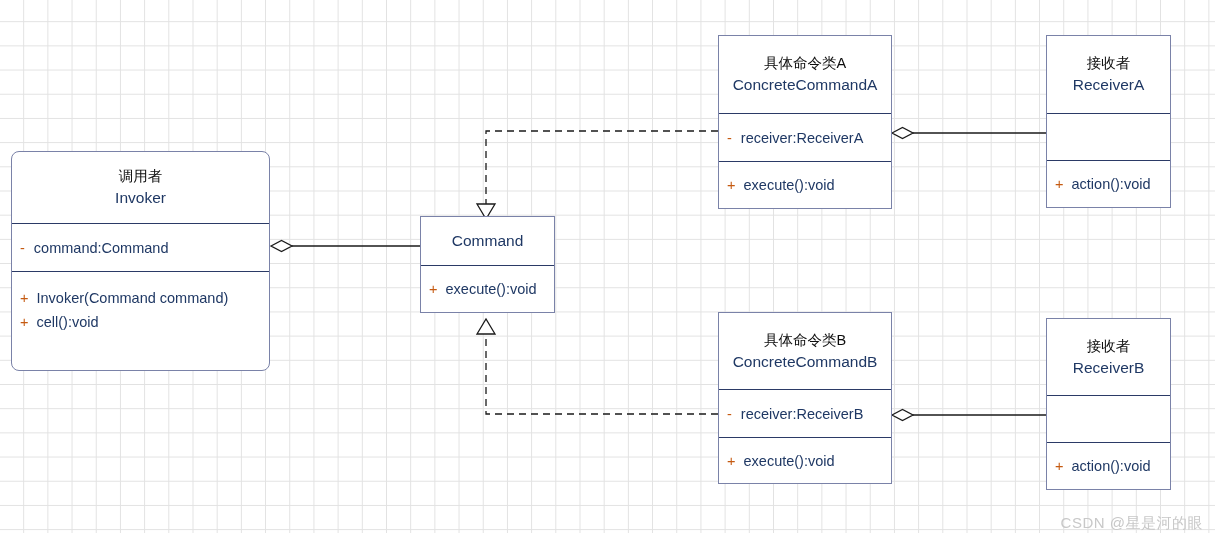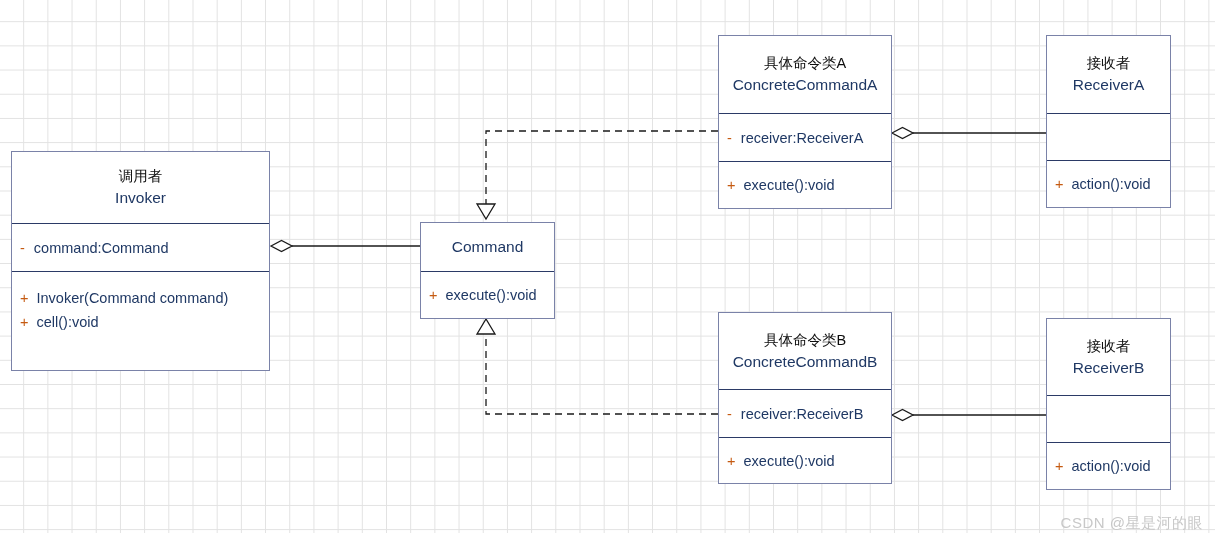--- a/index.html
+++ b/index.html
@@ -115,35 +115,35 @@
       <line x1="913" y1="133" x2="1046" y2="133" stroke="#1a1a1a" stroke-width="1.3"></line>
       <polygon points="892,133 902.5,127.5 913,133 902.5,138.5" fill="#ffffff" stroke="#1a1a1a" stroke-width="1.3"></polygon>
     </g>
 
     <g>
       <line x1="913" y1="415" x2="1046" y2="415" stroke="#1a1a1a" stroke-width="1.3"></line>
       <polygon points="892,415 902.5,409.5 913,415 902.5,420.5" fill="#ffffff" stroke="#1a1a1a" stroke-width="1.3"></polygon>
     </g>
   </svg>
 
-  <div class="uml-class" style="left:11px; top:151px; width:259px; height:220px;">
+  <div class="uml-class" style="left:11px; top:151px; width:259px; height:220px;border-radius:8px;">
     <div class="compartment c-title" style="height:71px;">
       <div class="zh">调用者</div>
       <div class="en">Invoker</div>
     </div>
     <div class="compartment c-body" style="height:48px;">
       <div class="member"><span class="vis-priv">-</span>&nbsp;command:Command</div>
     </div>
     <div class="compartment c-body" style="flex:1; padding-top:14px; justify-content:flex-start;">
       <div class="member"><span class="vis-pub">+</span>&nbsp;Invoker(Command command)</div>
       <div class="member"><span class="vis-pub">+</span>&nbsp;cell():void</div>
     </div>
   </div>
 
-  <div class="uml-class" style="left:420px; top:222px; width:135px; height:97px;">
+  <div class="uml-class" style="left:420px; top:216px; width:135px; height:97px;">
     <div class="compartment c-title" style="height:48px;">
       <div class="en">Command</div>
     </div>
     <div class="compartment c-body" style="flex:1;">
       <div class="member"><span class="vis-pub">+</span>&nbsp;execute():void</div>
     </div>
   </div>
 
   <div class="uml-class" style="left:718px; top:35px; width:174px; height:174px;">
     <div class="compartment c-title" style="height:77px;">

